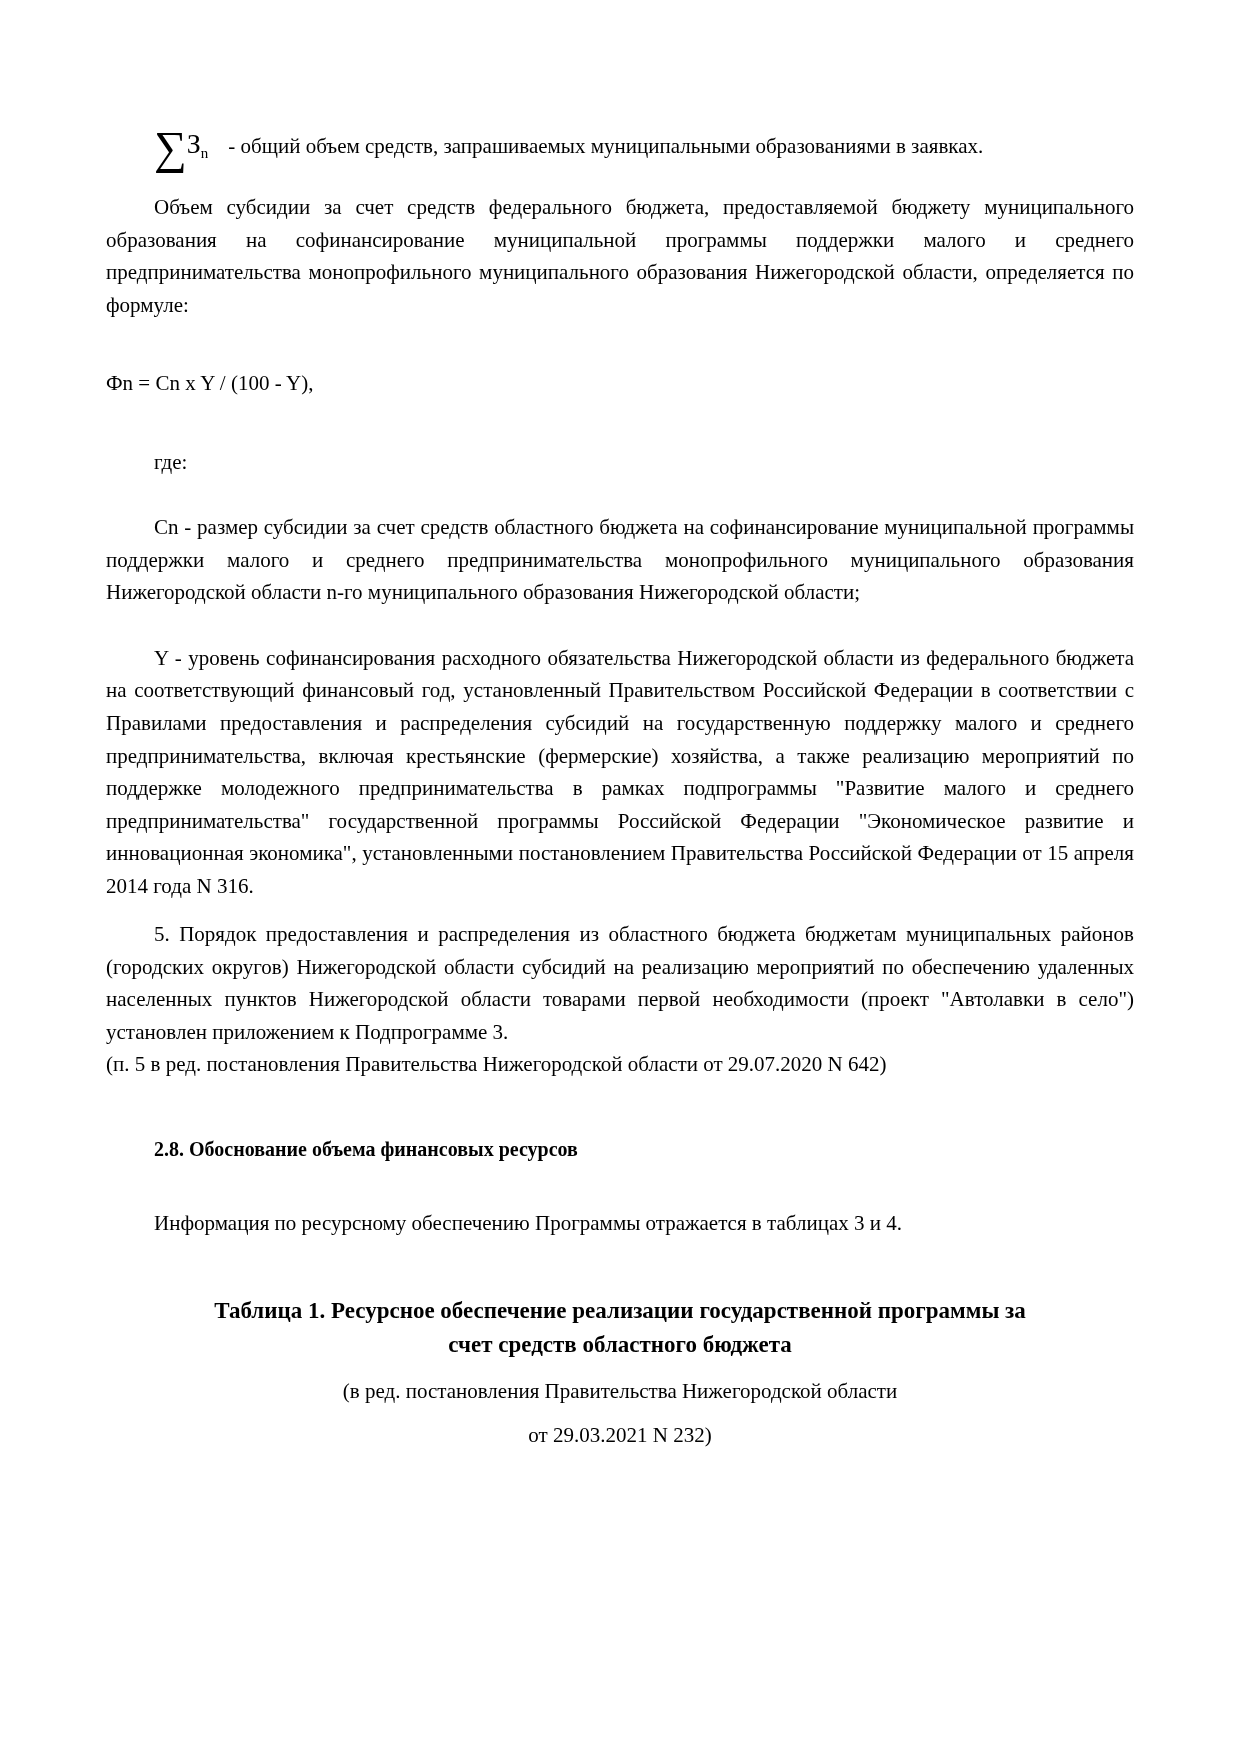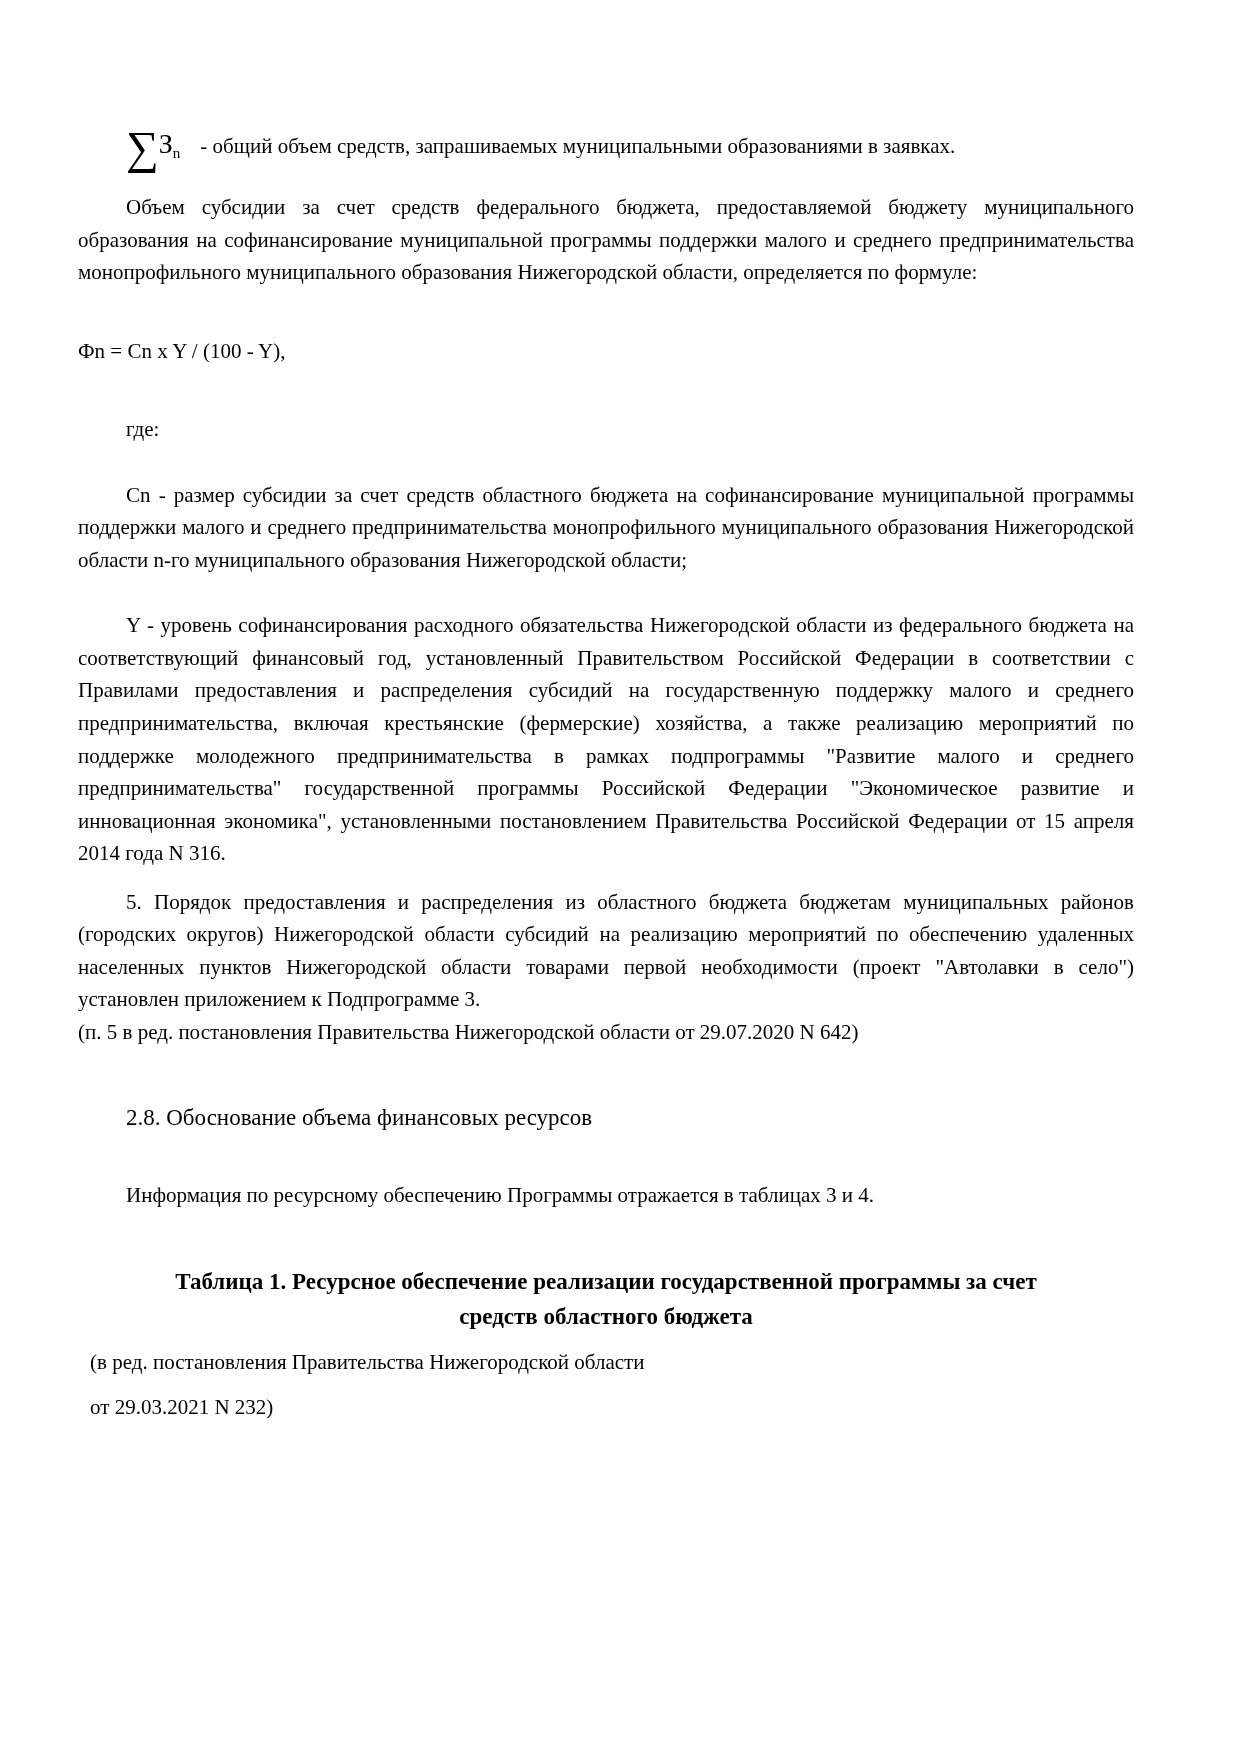--- a/index.html
+++ b/index.html
@@ -10,21 +10,21 @@
     width: 1240px;
     height: 1754px;
     background: #ffffff;
     color: #000000;
     font-family: "Liberation Serif", "DejaVu Serif", serif;
   }
   .page {
     box-sizing: border-box;
     width: 1240px;
     height: 1754px;
-    padding: 122px 106px 0 78px;
+    padding: 122px 106px 0 106px;
     font-size: 21px;
     line-height: 1.55;
   }
   .sum-line {
     margin: 0 0 20px 0;
     padding-left: 48px;
     white-space: nowrap;
   }
   .sigma {
     font-size: 46px;
@@ -59,39 +59,39 @@
   }
   .formula {
     text-align: left;
     margin: 46px 0 46px 0;
   }
   .where {
     text-indent: 48px;
     margin: 0 0 33px 0;
   }
   .section-heading {
-    font-size: 23px;
-    font-weight: normal;
+    font-size: 20px;
+    font-weight: bold;
     text-indent: 48px;
     margin: 54px 0 44px 0;
     line-height: 1.4;
   }
   .info-para {
     text-indent: 48px;
     margin: 0 0 54px 0;
   }
   .table-title {
     font-size: 23px;
     font-weight: bold;
     text-align: center;
     line-height: 1.5;
     margin: 0 90px 6px 90px;
   }
   .table-sub {
-    text-align: left;
+    text-align: center;
     margin: 12px;
     line-height: 1.55;
   }
 </style>
 </head>
 <body>
 
 <div class="page">
 
   <div class="sum-line">

